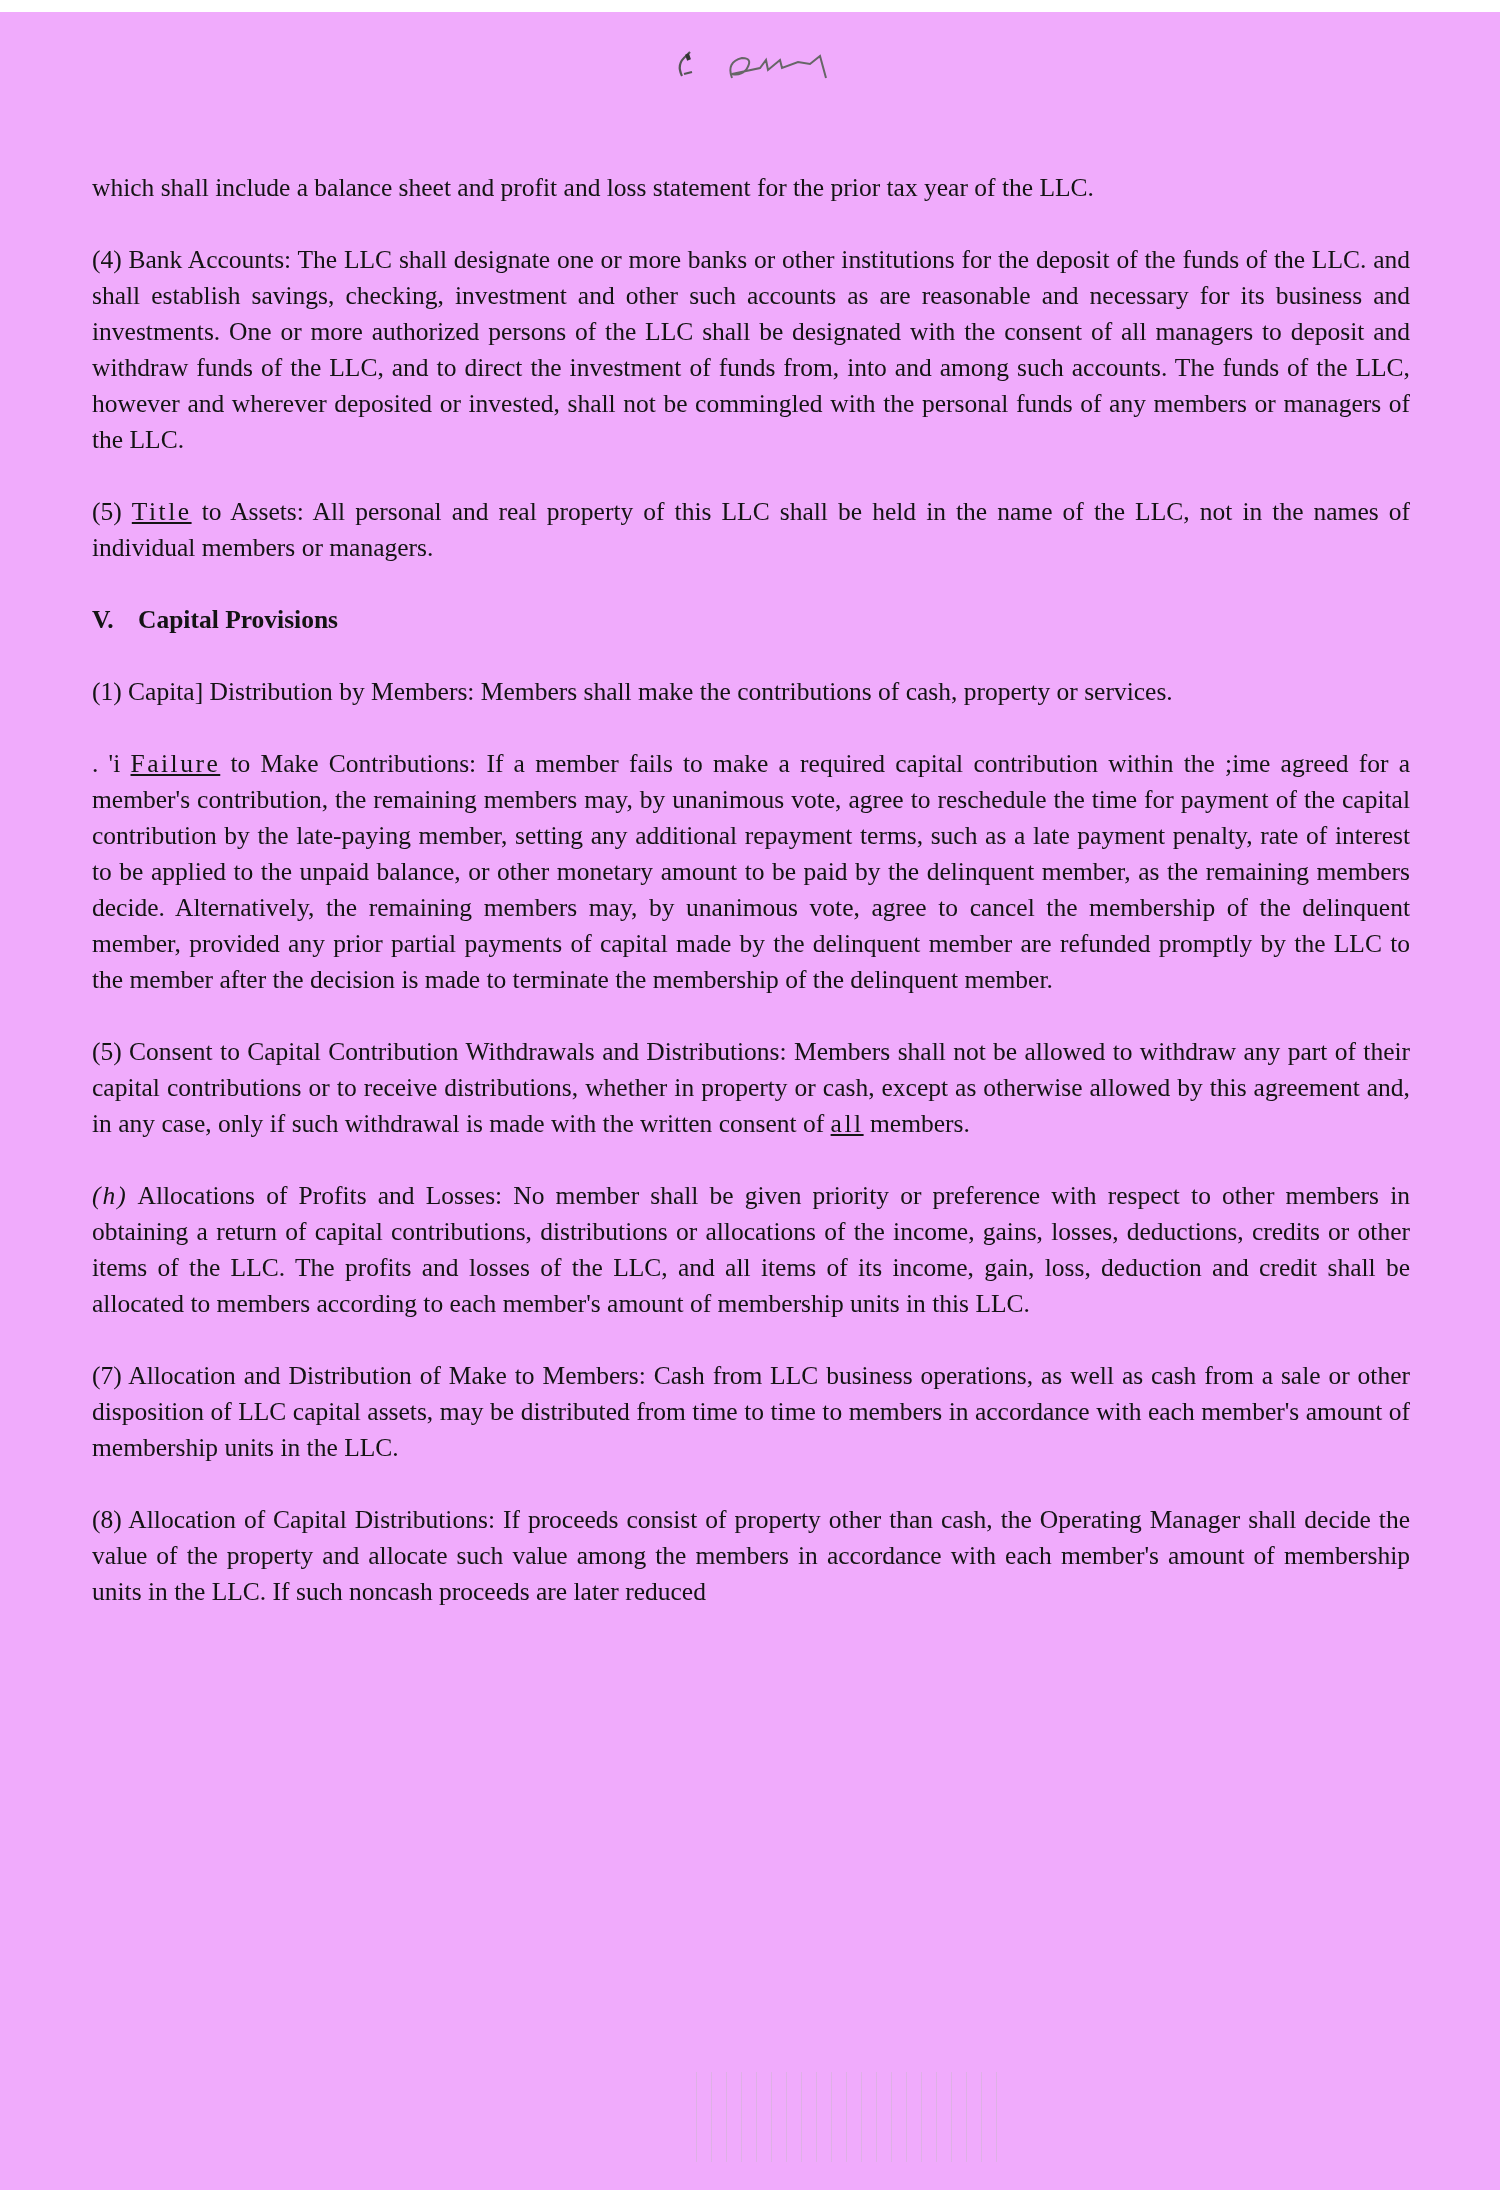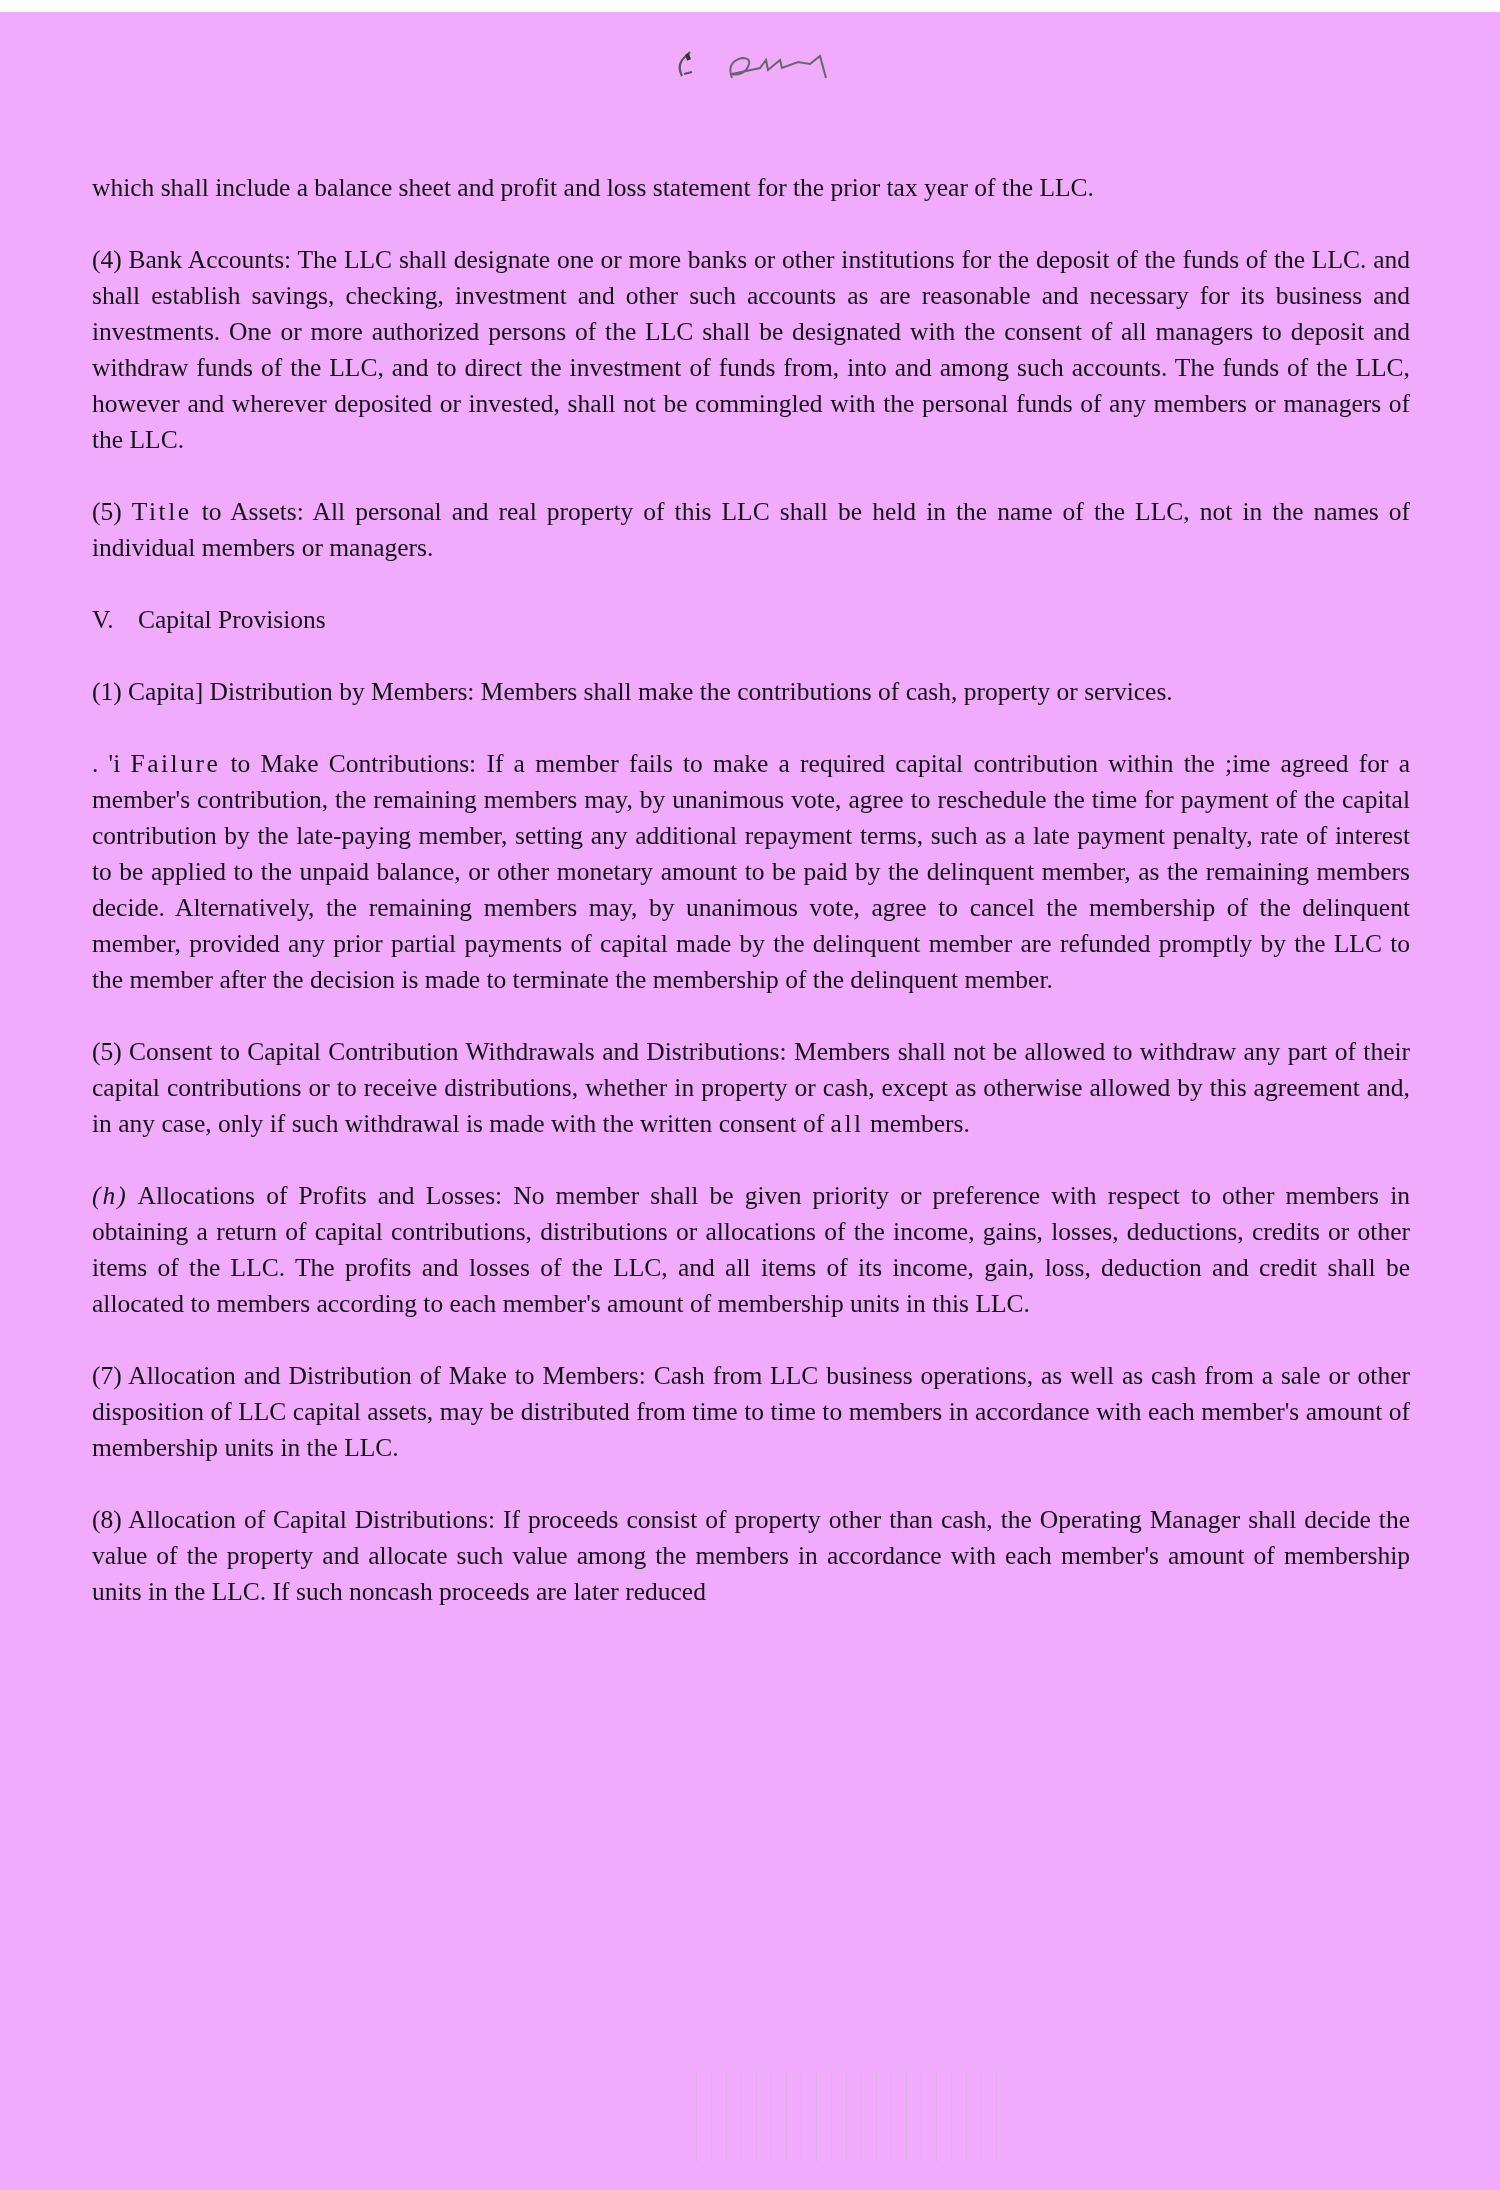--- a/index.html
+++ b/index.html
@@ -37,25 +37,25 @@
       width: 1318px;
       font-size: 25.5px;
       line-height: 36px;
       text-align: justify;
     }
     .para {
       margin: 0 0 36px 0;
     }
     .para.first { margin-bottom: 36px; }
     .heading {
-      font-weight: normal;
+      font-weight: bold;
       margin: 0 0 36px 0;
     }
     .heading .num { display: inline-block; width: 46px; }
-    .spaced { letter-spacing: 2.5px; }
+    .spaced { letter-spacing: 2.5px; text-decoration: underline; }
     .ital { font-style: italic; letter-spacing: 2px; }
     .noise {
       position: absolute;
       left: 690px;
       top: 2060px;
       width: 320px;
       height: 90px;
       opacity: 0.35;
       background: repeating-linear-gradient(90deg, transparent 0 6px, #bbb 6px 7px, transparent 7px 15px);
     }

